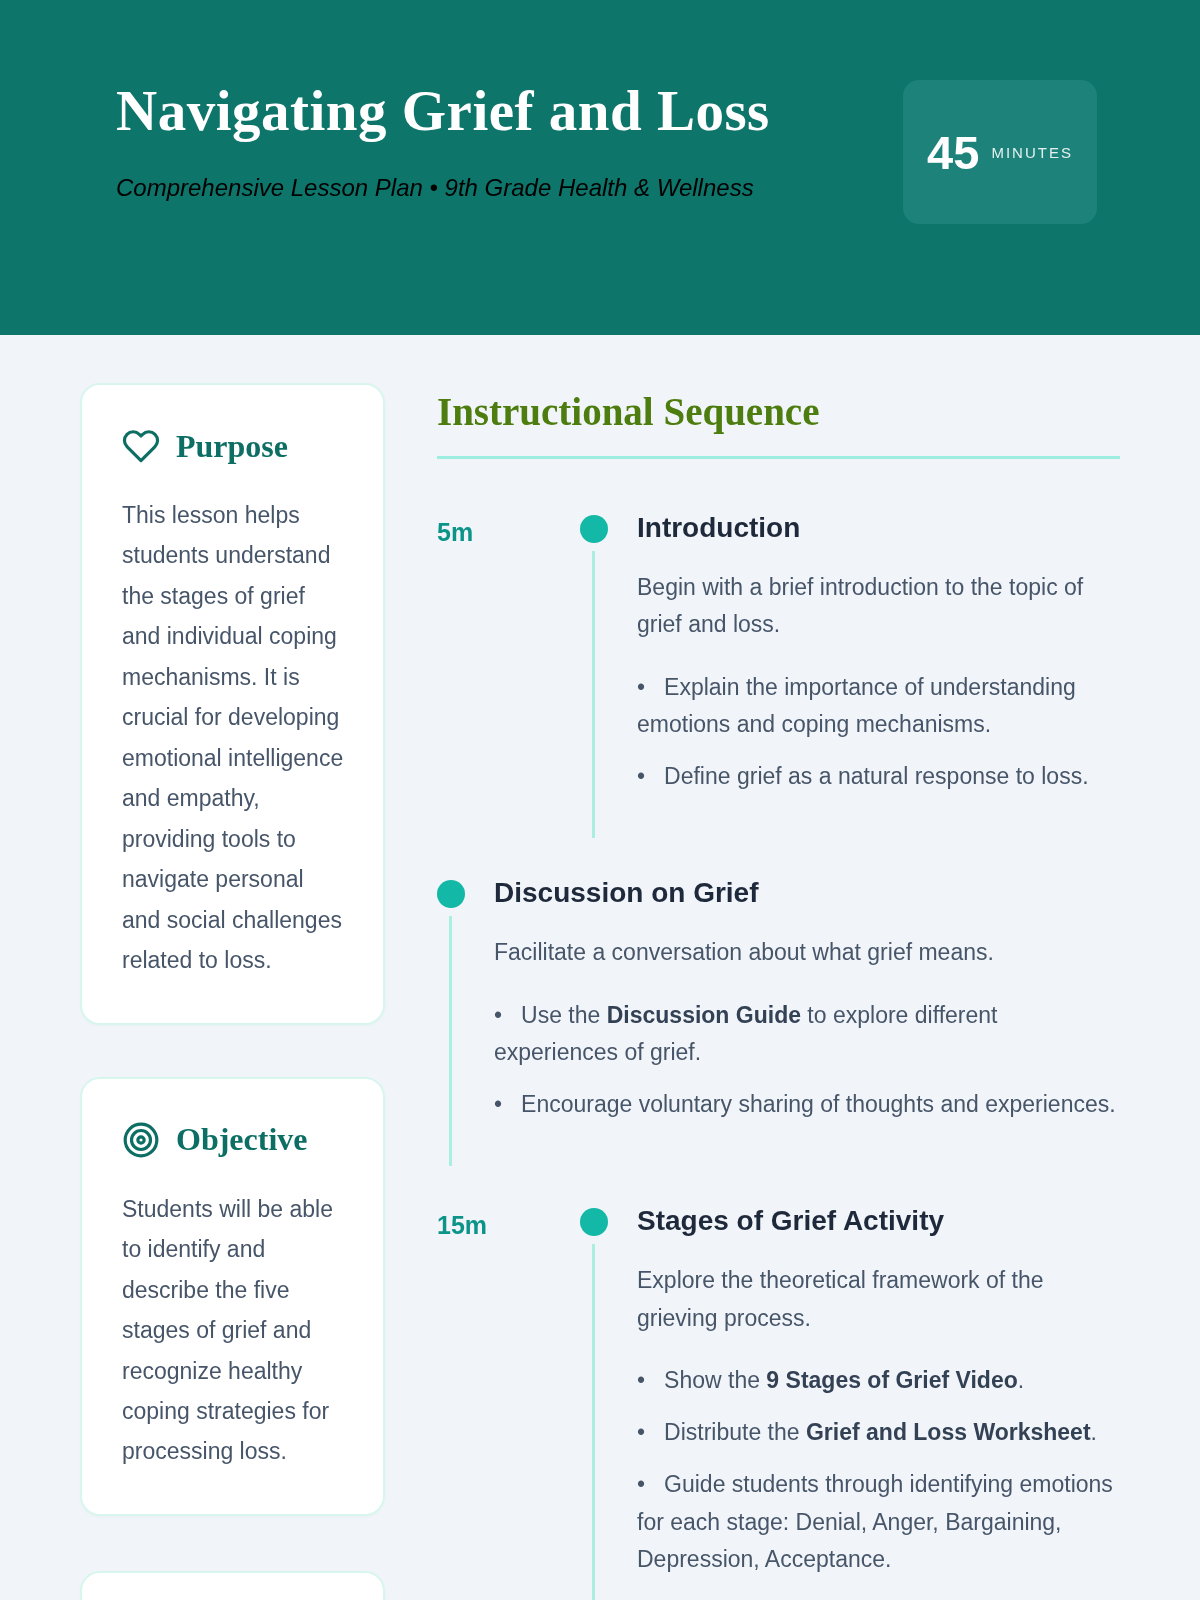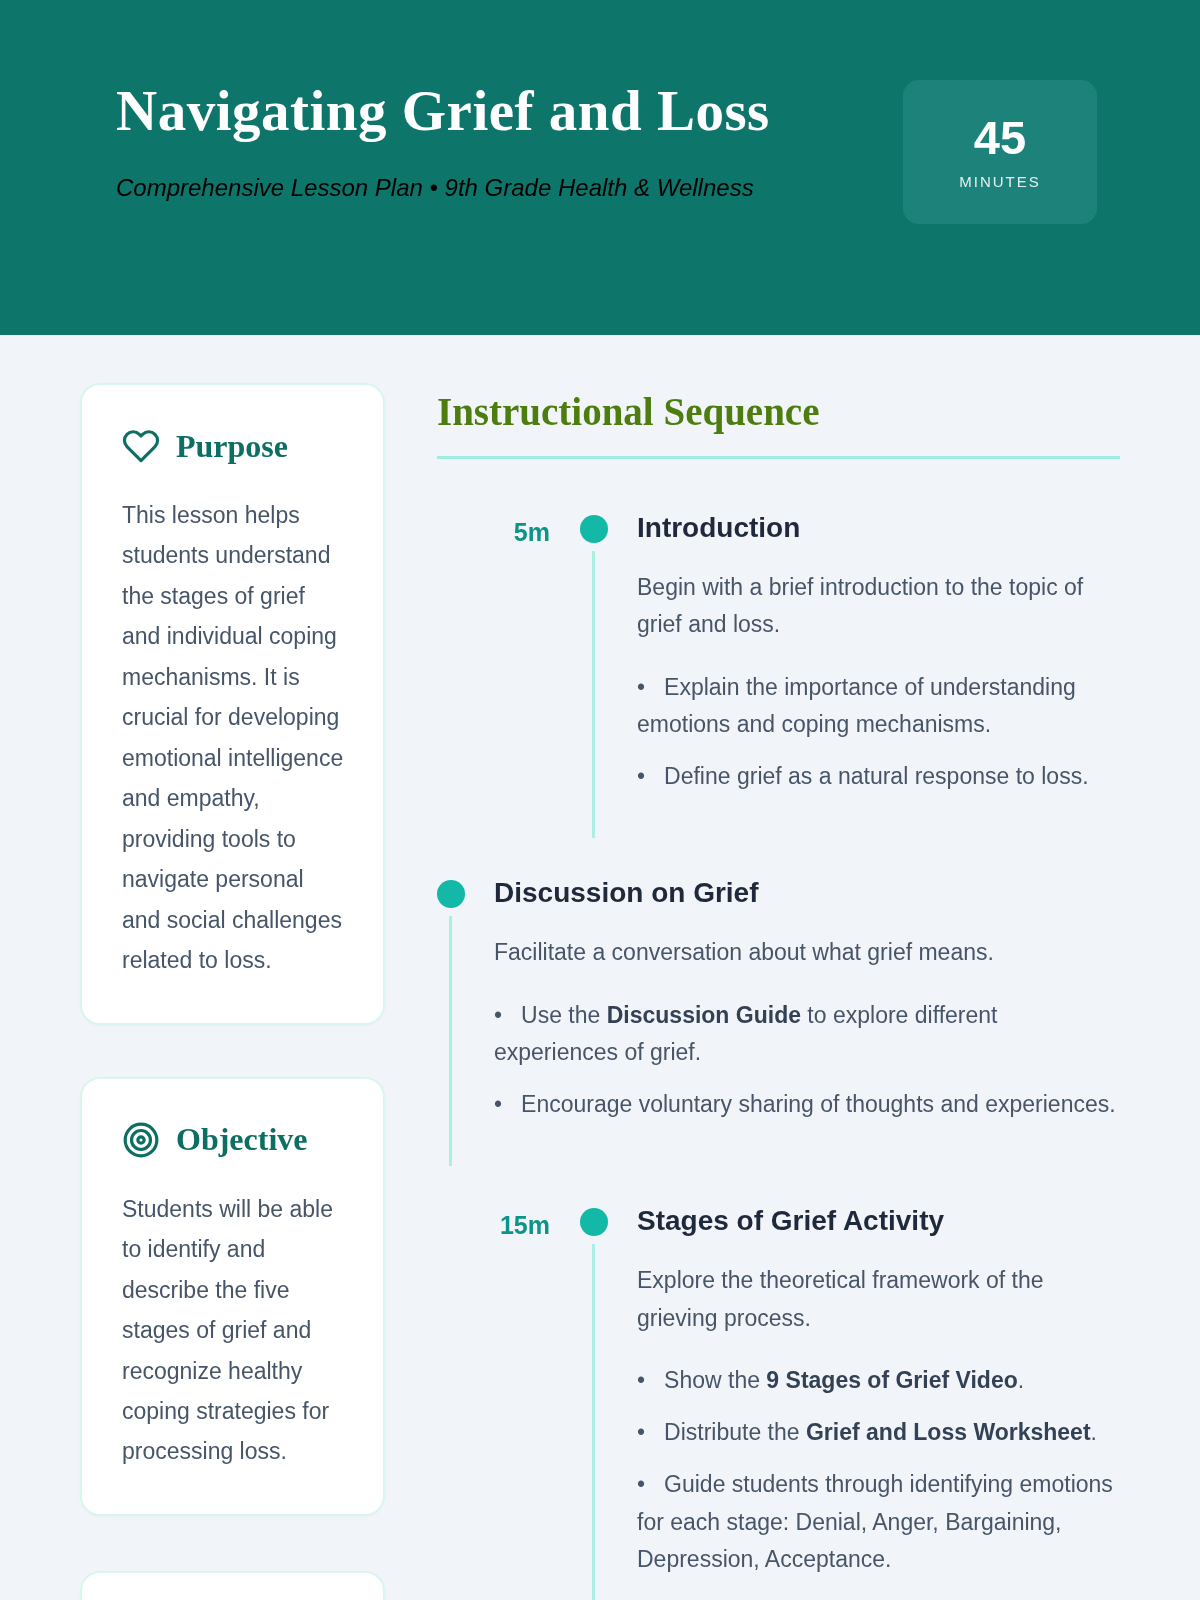--- a/index.html
+++ b/index.html
@@ -36,21 +36,21 @@
     max-width: 690px;
   }
   .duration-badge {
     background: #1d837a;
     border-radius: 16px;
     width: 194px;
     height: 144px;
     flex-shrink: 0;
     margin-top: 2px;
     display: flex;
-    flex-direction: column;
+    flex-direction: row;
     align-items: center;
     justify-content: center;
     gap: 12px;
   }
   .duration-value {
     font-size: 47px;
     font-weight: 700;
     color: #ffffff;
     line-height: 1;
   }
@@ -112,21 +112,20 @@
     background: #9deee0;
     border: none;
     margin-bottom: 50px;
   }
 
   
   .t-item { display: flex; margin-bottom: 64px; }
   .t-time {
     width: 143px;
     flex-shrink: 0;
-    text-align: right;
     padding-right: 30px;
     padding-top: 9px;
     font-size: 25px;
     font-weight: 700;
     color: #0d9488;
   }
   .t-node { width: 28px; flex-shrink: 0; position: relative; }
   .t-dot {
     position: absolute;
     top: 6px; left: 0;

